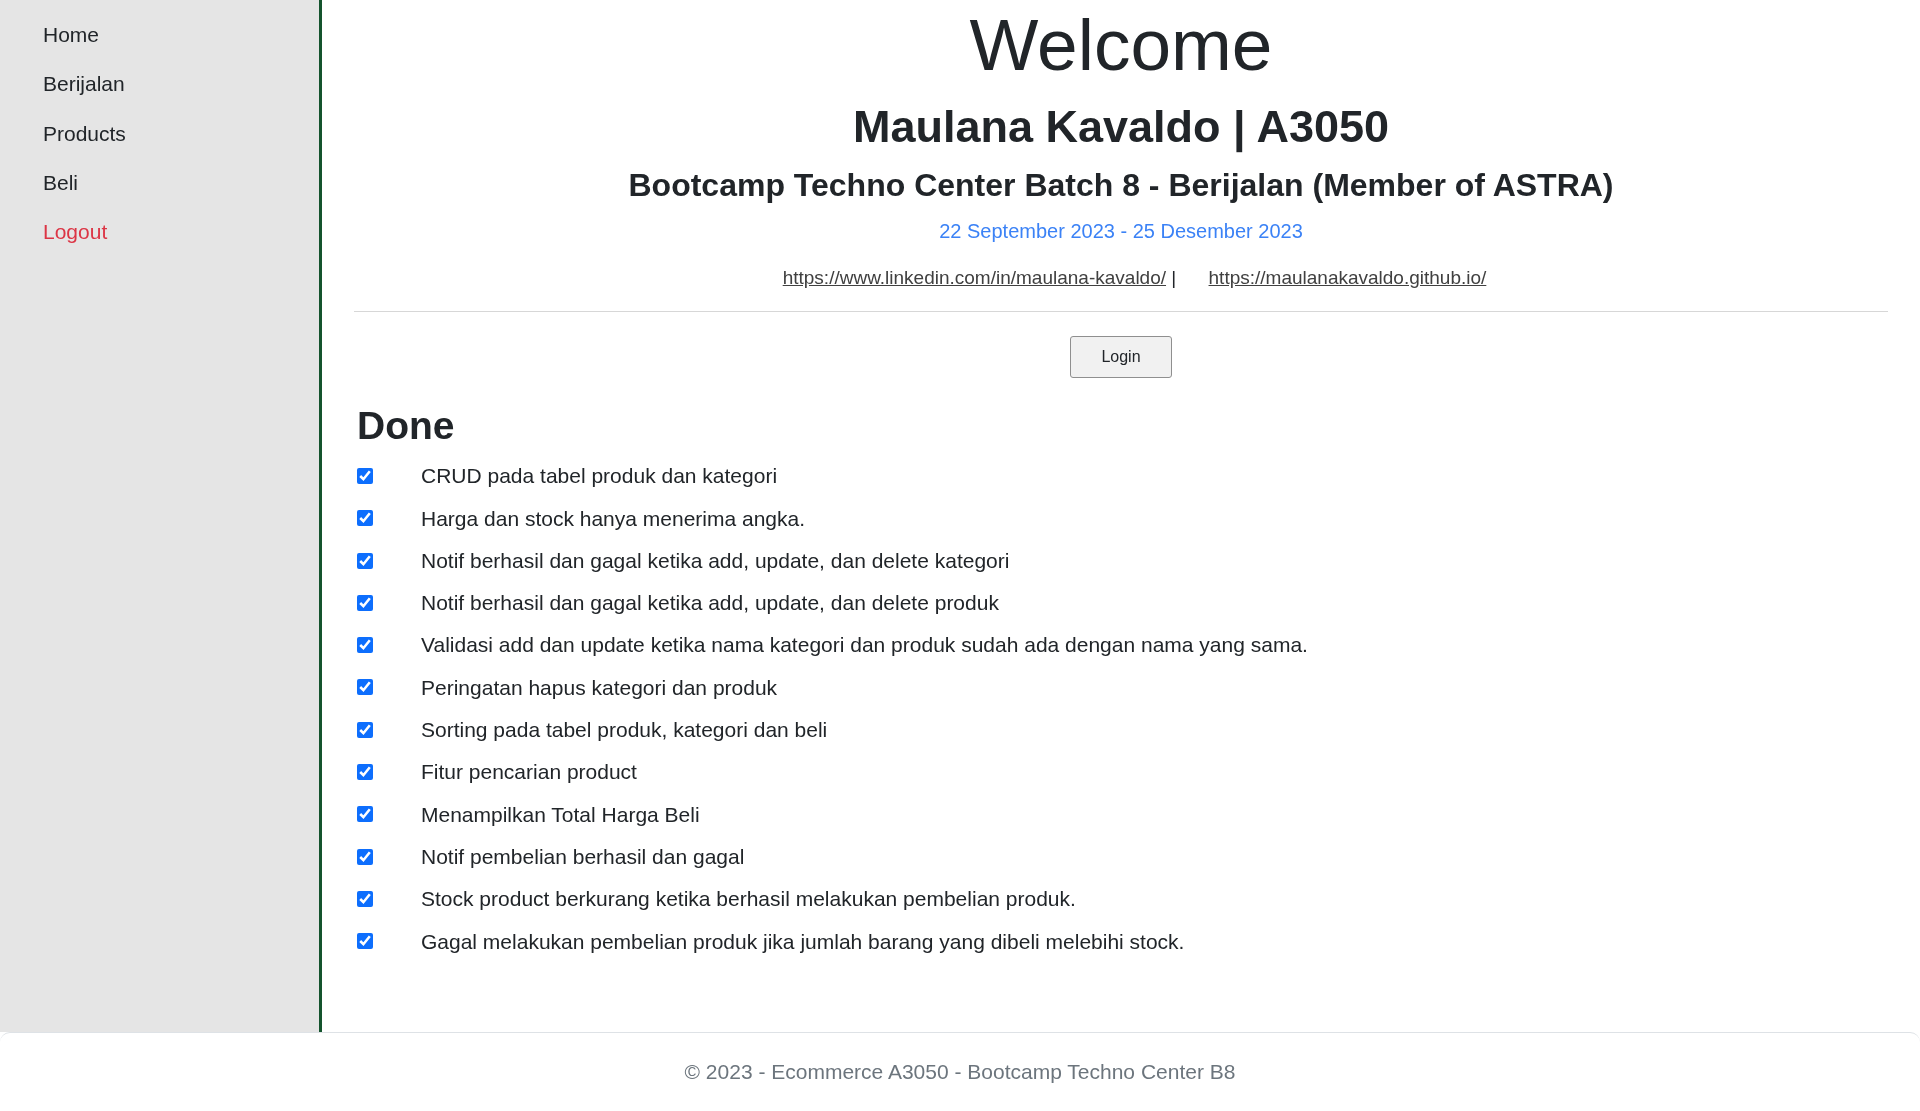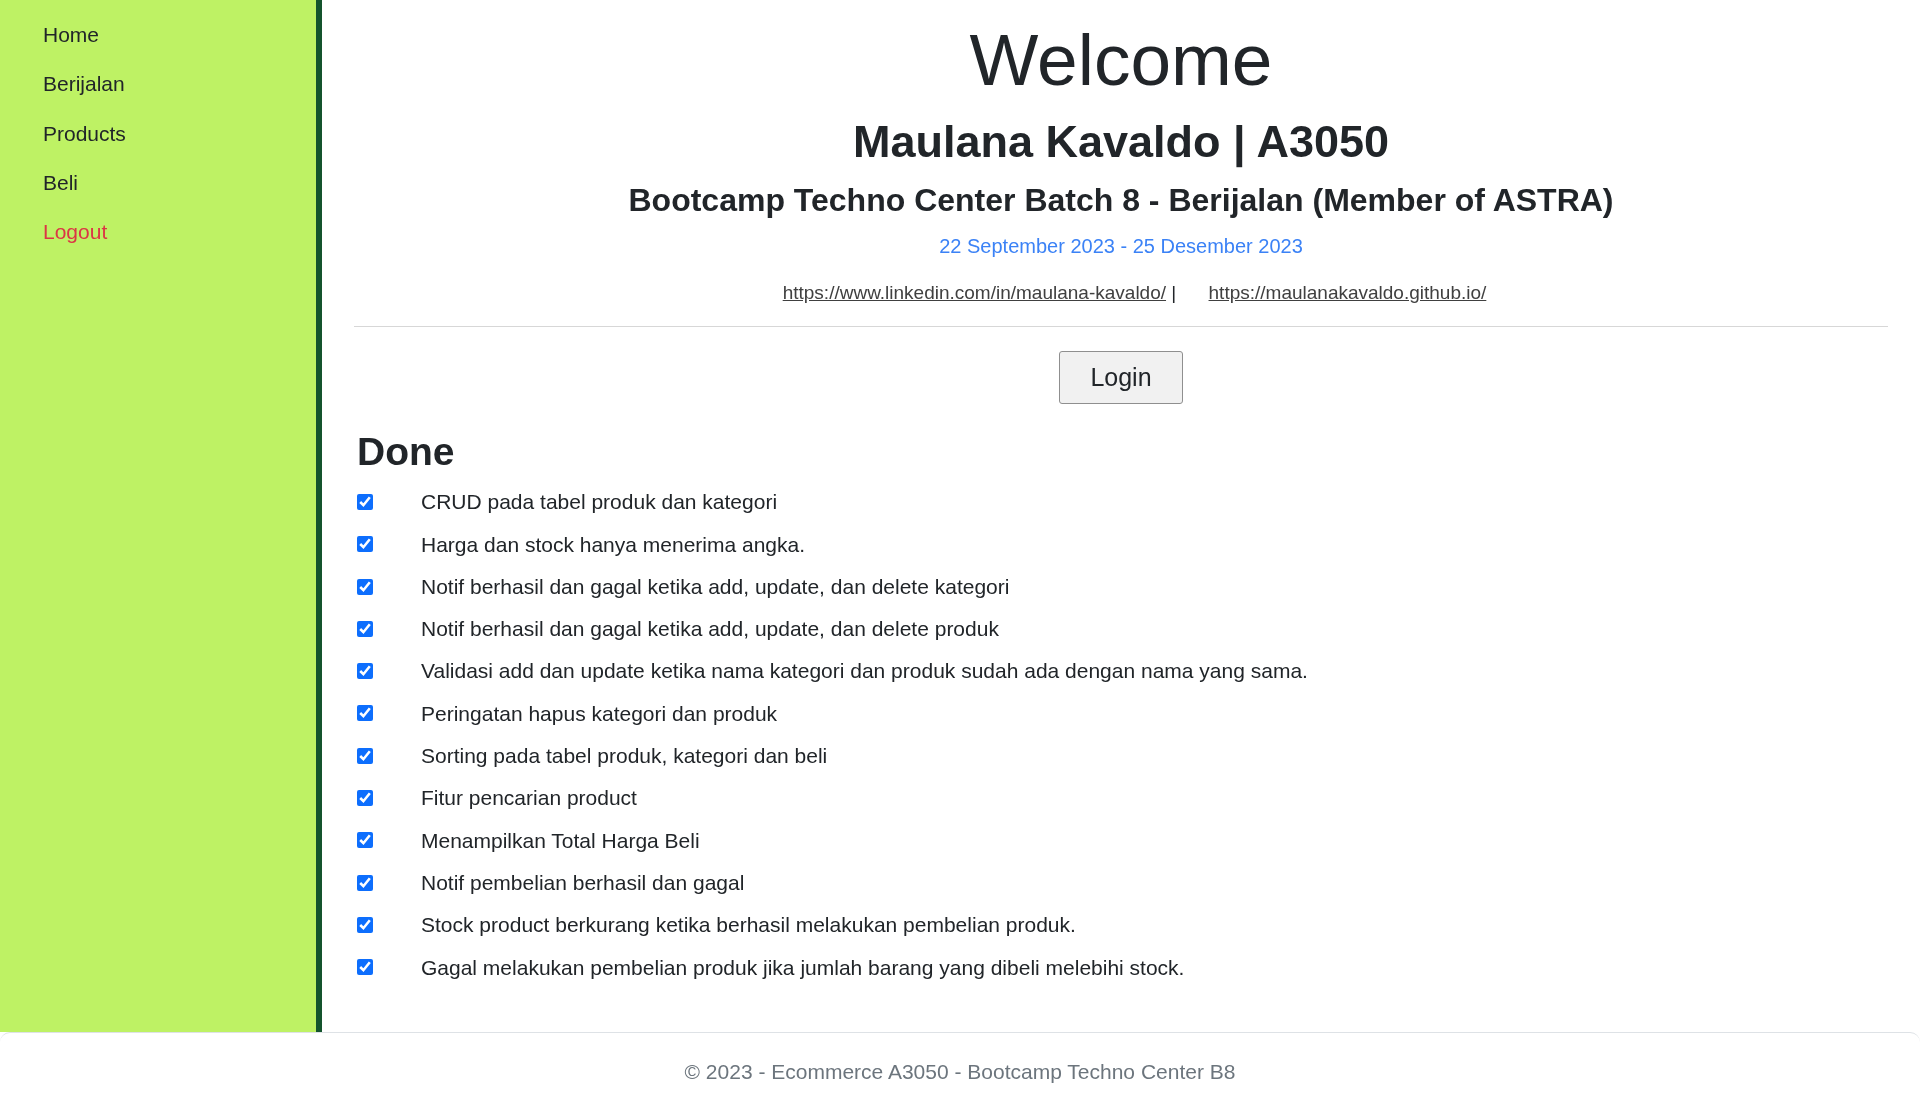--- a/index.html
+++ b/index.html
@@ -23,22 +23,22 @@
   .body-row {
     display: flex;
     flex-direction: row;
     height: 1032px;
     width: 100%;
   }
   
   .sidebar {
     width: 322px;
     min-width: 322px;
-    background: #bef264;
-    border-right: 6px solid #14532d;
+    background: #e5e5e5;
+    border-right: 3px solid #14532d;
     padding: 10px 0 0 0;
   }
   .nav-list {
     list-style: none;
     margin: 0;
     padding: 0;
   }
   .nav-item {
     padding: 11px 0 11px 43px;
     font-size: 21px;
@@ -56,21 +56,21 @@
     position: relative;
     overflow: hidden;
   }
   .welcome {
     text-align: center;
     font-size: 73px;
     font-weight: 300;
     line-height: 1.1;
     color: #212529;
     margin: 0;
-    padding-top: 20px;
+    padding-top: 5px;
     letter-spacing: 0px;
   }
   .name-line {
     text-align: center;
     font-size: 45px;
     font-weight: bold;
     margin: 16px 0 0 0;
     color: #212529;
   }
   .program-line {
@@ -101,21 +101,21 @@
     border: 0;
     border-top: 1px solid #d7d7d7;
     margin: 22px 32px 0 32px;
   }
   .login-wrap {
     text-align: center;
     margin-top: 24px;
   }
   .login-btn {
     font-family: "Liberation Sans", sans-serif;
-    font-size: 25px;
+    font-size: 16px;
     color: #212529;
     background: #f1f1f1;
     border: 1px solid #8f8f8f;
     border-radius: 3px;
     padding: 11px 30px;
     cursor: pointer;
   }
 
   .done-title {
     font-size: 39px;

